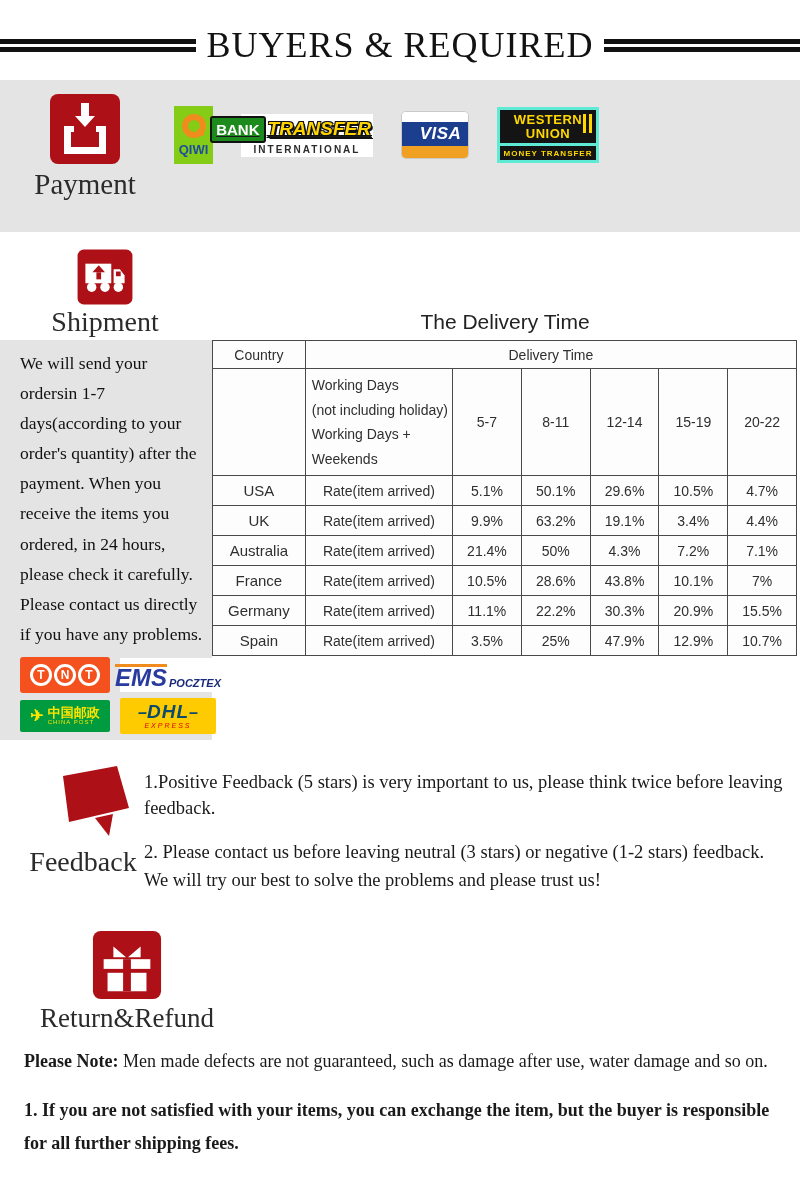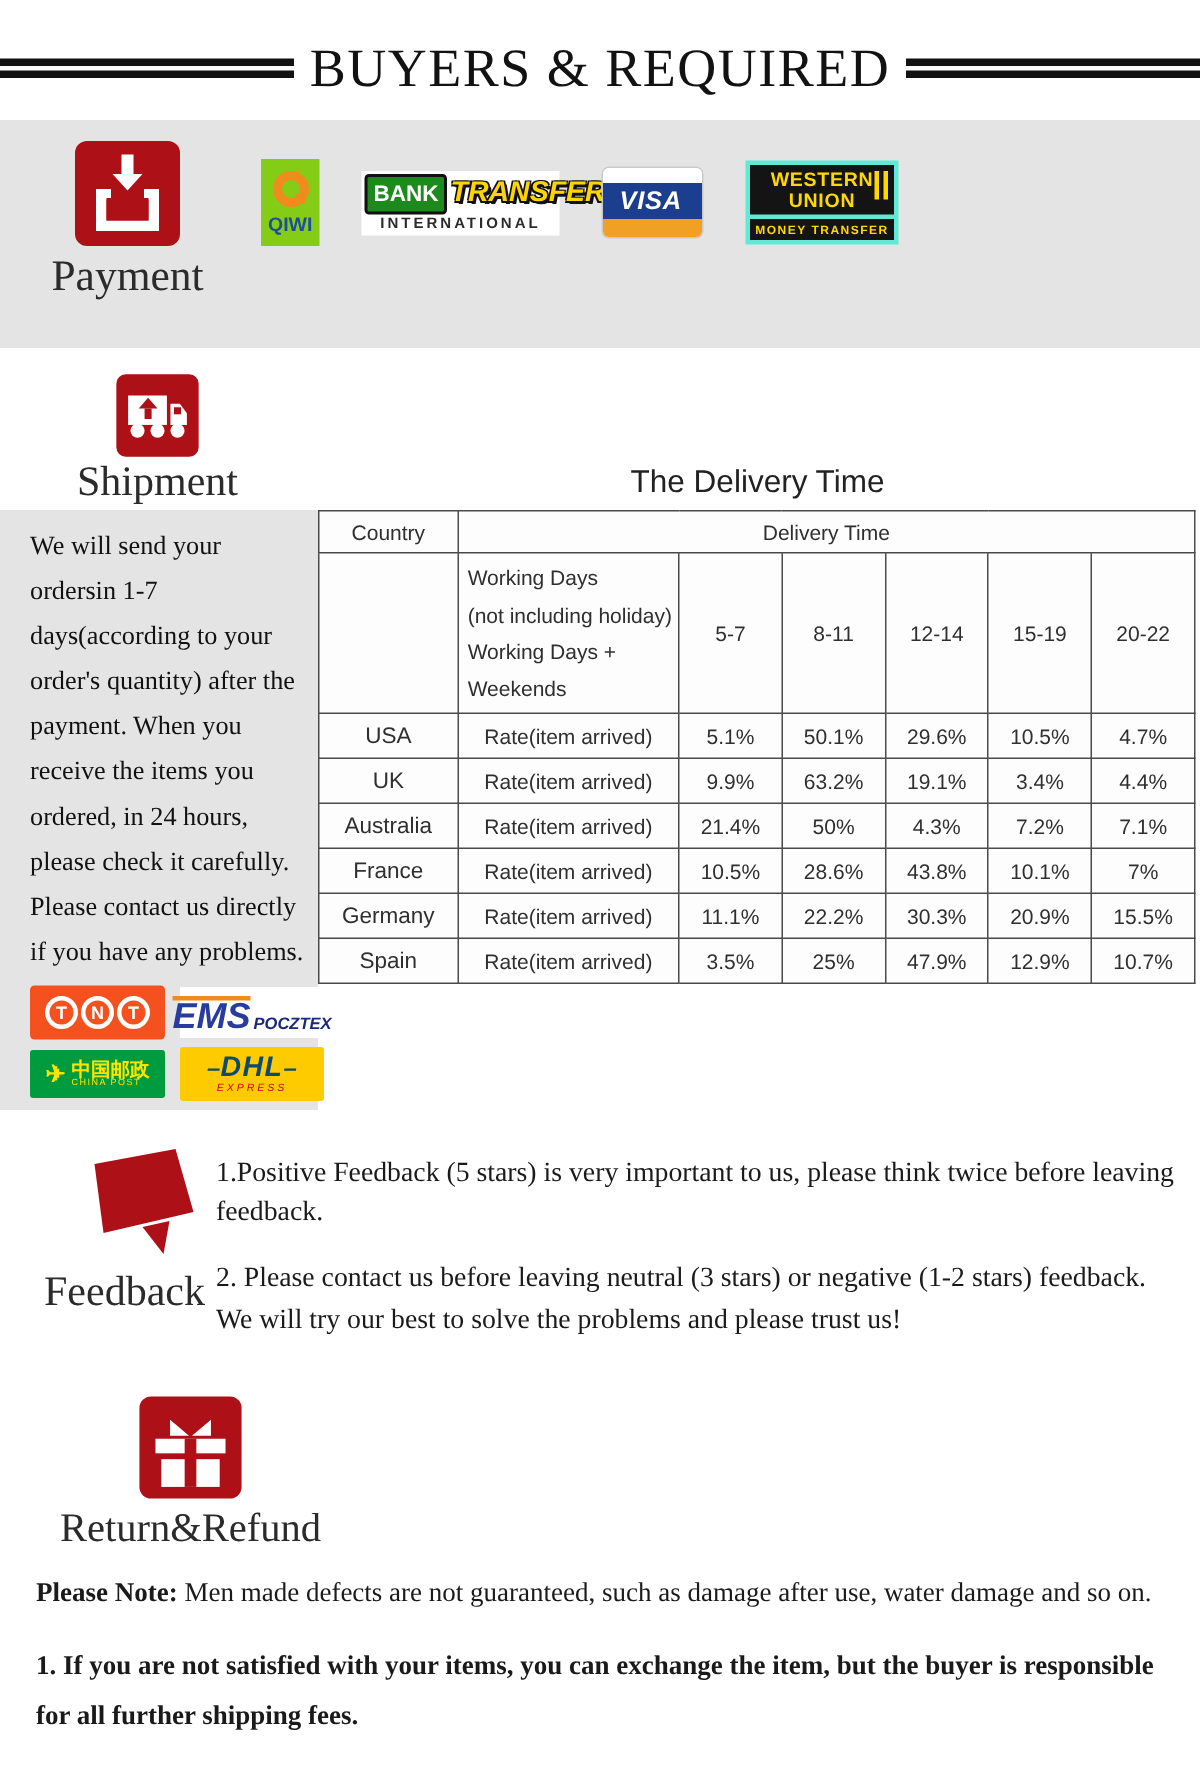--- a/index.html
+++ b/index.html
@@ -75,21 +75,21 @@
     position: relative;
   }
   .qiwi-ring::after {
     content: ""; position: absolute; right: -4px; bottom: -4px;
     width: 7px; height: 7px; background: #f08c1e; border-radius: 2px;
   }
   .qiwi-text { font-family: "Liberation Sans", sans-serif; font-weight: bold; font-size: 13px; color: #1c4e9c; margin-top: 4px; }
 
   
   .logo-banktransfer { width: 132px; text-align: center; background: #fff; padding: 2px 2px; }
-  .bt-line1 { display: flex; align-items: center; justify-content: flex-start; gap: 2px; }
+  .bt-line1 { display: flex; align-items: center; justify-content: flex-end; gap: 2px; text-decoration: underline; }
   .bt-bank {
     background: #1d8a1d; color: #fff; font-family: "Liberation Sans", sans-serif;
     font-weight: bold; font-size: 15px; padding: 3px 4px; border: 2px solid #111; border-radius: 3px;
   }
   .bt-transfer {
     font-family: "Liberation Sans", sans-serif; font-weight: bold; font-style: italic;
     font-size: 19px; color: #ffd400;
     text-shadow: -1px -1px 0 #111, 1px -1px 0 #111, -1px 1px 0 #111, 1px 1px 0 #111, 2px 2px 0 #111;
   }
   .bt-intl {
@@ -97,21 +97,21 @@
     letter-spacing: 2px; color: #2b2b2b; margin-top: 1px;
   }
 
   
   .logo-visa {
     width: 68px; height: 48px; background: #fff; border: 1px solid #c9c9c9; border-radius: 5px;
     display: flex; flex-direction: column; overflow: hidden;
   }
   .visa-top { height: 10px; background: #fff; }
   .visa-band {
-    height: 24px; background: #1b3e8f; display: flex; align-items: center;  padding-left: 11px;
+    height: 24px; background: #1b3e8f; display: flex; align-items: center; justify-content: center; padding-left: 11px;
   }
   .visa-text {
     color: #fff; font-family: "Liberation Sans", sans-serif; font-weight: bold;
     font-style: italic; font-size: 17px; letter-spacing: 0.5px;
   }
   .visa-bottom { flex: 1; background: #f0a023; }
 
   
   .logo-wu {
     width: 102px; height: 56px; background: #5eead4; padding: 3px;

